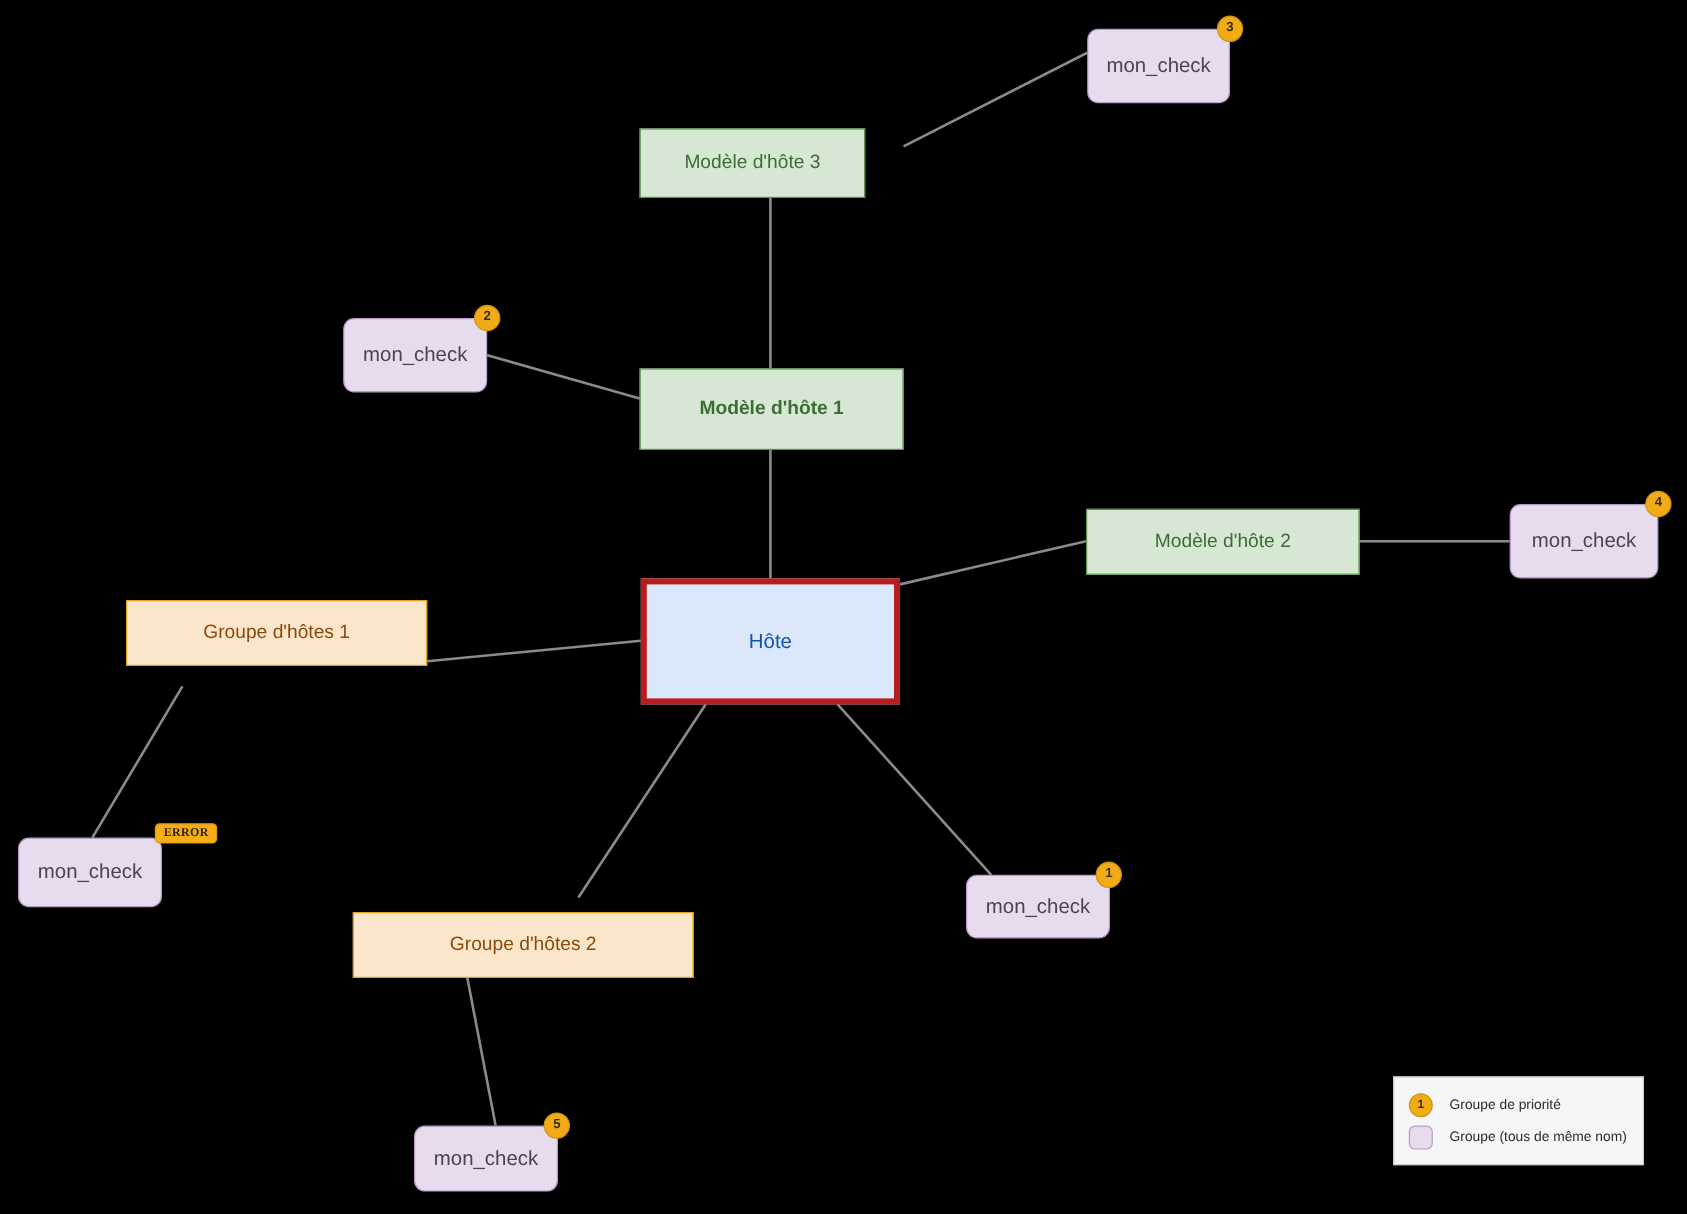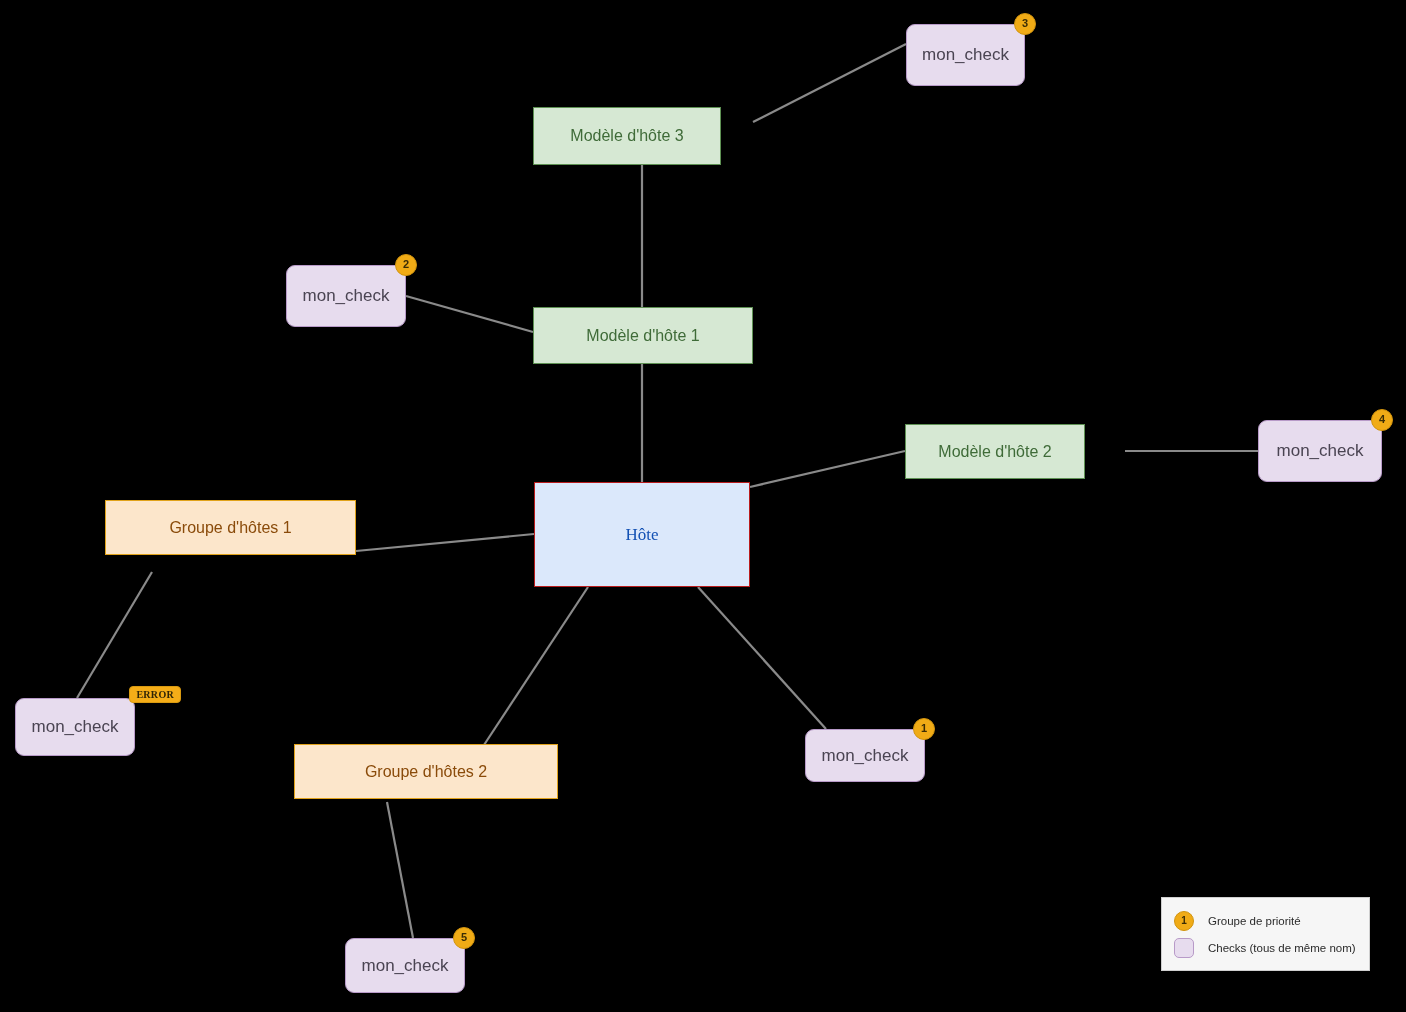--- a/index.html
+++ b/index.html
@@ -30,24 +30,23 @@
     box-sizing: border-box;
     display: flex;
     align-items: center;
     justify-content: center;
     text-align: center;
     line-height: 1.25;
   }
   
   .node-host {
     background: #dbe8fb;
-    border: 1px solid #b91c1c;
+    border: 5px solid #b91c1c;
     color: #1351b4;
     font-size: 17px;
-    font-family: Liberation Serif, serif;
   }
   
   .node-tpl {
     background: #d6e8d3;
     border: 1px solid #5e9153;
     color: #3f6b38;
     font-size: 16px;
   }
   
   .node-group {
@@ -181,25 +180,25 @@
 
   <div class="node node-tpl" style="left:533px; top:107px; width:188px; height:58px;">
     <span>Modèle d'hôte 3</span>
   </div>
 
   <div class="node node-check" style="left:286px; top:265px; width:120px; height:62px;">
     <span>mon_check</span>
     <span class="badge-num" style="right:-12px; top:-12px;">2</span>
   </div>
 
-  <div class="node node-tpl" style="left:533px; top:307px; width:220px; height:57px;">
+  <div class="node node-tpl" style="left:533px; top:307px; width:220px; height:68px;font-weight:bold;">
     <span>Modèle d'hôte 1</span>
   </div>
 
-  <div class="node node-tpl" style="left:905px; top:424px; width:180px; height:55px;">
+  <div class="node node-tpl" style="left:905px; top:424px; width:228px; height:55px;">
     <span>Modèle d'hôte 2</span>
   </div>
 
   <div class="node node-check" style="left:1258px; top:420px; width:124px; height:62px;">
     <span>mon_check</span>
     <span class="badge-num" style="right:-12px; top:-12px;">4</span>
   </div>
 
   <div class="node node-group" style="left:105px; top:500px; width:251px; height:55px;">
     <span>Groupe d'hôtes 1</span>
@@ -212,33 +211,33 @@
   <div class="node node-check" style="left:15px; top:698px; width:120px; height:58px;">
     <span>mon_check</span>
     <span class="badge-error" style="right:-47px; top:-13px;font-family:Liberation Serif, serif;">ERROR</span>
   </div>
 
   <div class="node node-check" style="left:805px; top:729px; width:120px; height:53px;">
     <span>mon_check</span>
     <span class="badge-num" style="right:-11px; top:-12px;">1</span>
   </div>
 
-  <div class="node node-group" style="left:294px; top:744px; width:264px; height:55px;">
+  <div class="node node-group" style="left:294px; top:760px; width:284px; height:55px;">
     <span>Groupe d'hôtes 2</span>
   </div>
 
   <div class="node node-check" style="left:345px; top:938px; width:120px; height:55px;">
     <span>mon_check</span>
     <span class="badge-num" style="right:-11px; top:-12px;">5</span>
   </div>
 
   <div id="legend">
     <div class="legend-row">
       <span class="legend-swatch-num">1</span>
       <span class="legend-label">Groupe de priorité</span>
     </div>
     <div class="legend-row">
       <span class="legend-swatch-check"></span>
-      <span class="legend-label">Checks (tous de même nom)</span>
+      <span class="legend-label">Groupe (tous de même nom)</span>
     </div>
   </div>
 
 </div>
 
 </body></html>

